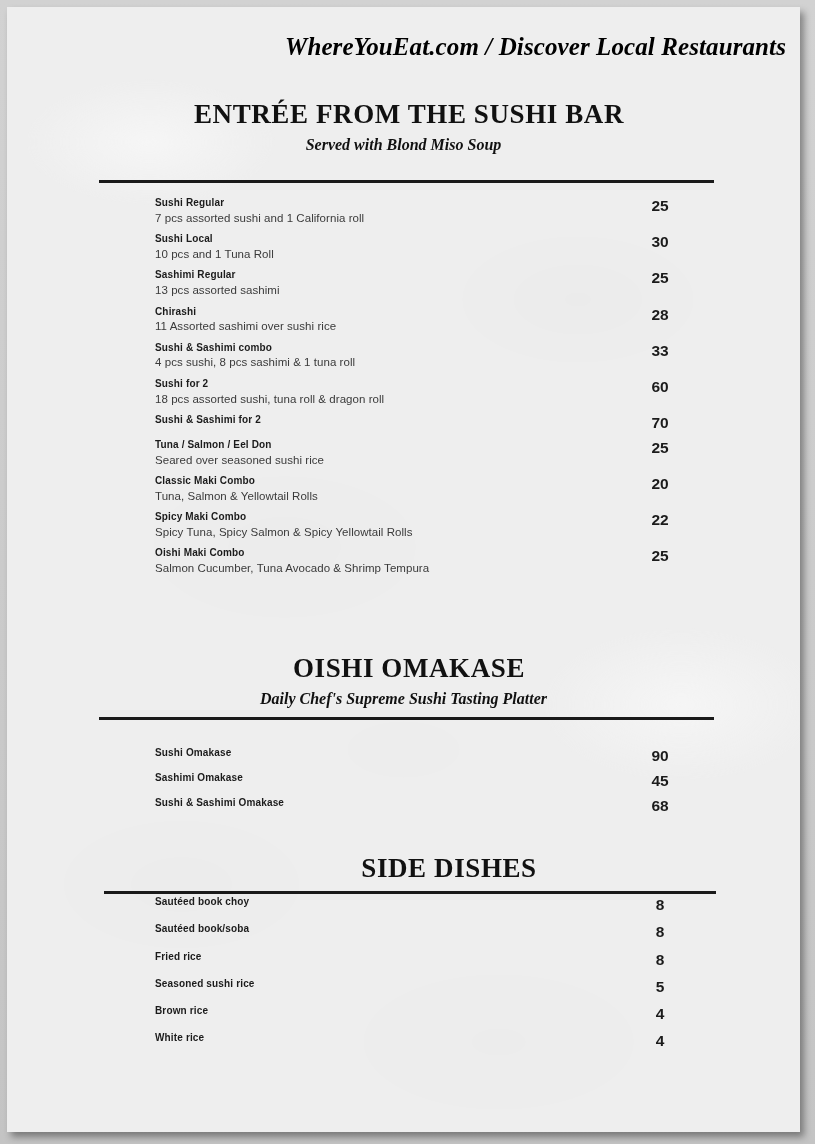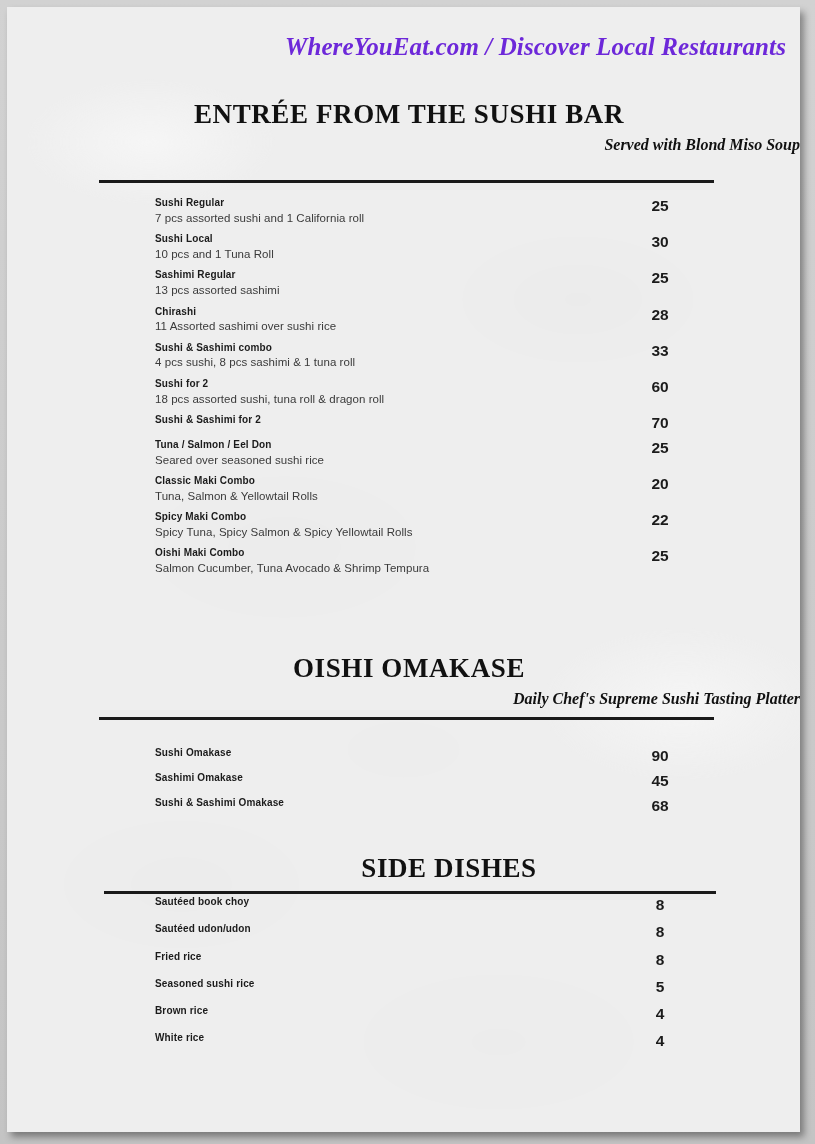--- a/index.html
+++ b/index.html
@@ -53,21 +53,21 @@
 
   
   .site-header {
     position: absolute;
     top: 26px;
     right: 14px;
     font-family: "Liberation Serif", serif;
     font-weight: bold;
     font-style: italic;
     font-size: 25px;
-    color: #6d28d9;
+    color: #000000;
     letter-spacing: .1px;
     white-space: nowrap;
   }
 
   
   .section {
     position: absolute;
     left: 0;
     width: 793px;
   }
@@ -75,21 +75,21 @@
     text-align: center;
     font-family: "Liberation Serif", serif;
     font-weight: bold;
     font-size: 27px;
     letter-spacing: .6px;
     color: #111;
     margin: 0;
     padding-left: 11px;
   }
   .sec-sub {
-    text-align: right;
+    text-align: center;
     font-family: "Liberation Serif", serif;
     font-weight: bold;
     font-style: italic;
     font-size: 16px;
     color: #111;
     margin: 6px 0 0 0;
   }
   .rule {
     position: absolute;
     left: 92px;
@@ -256,21 +256,21 @@
       </div>
       <div class="rule" style="top:884px; left:97px; width:612px;"></div>
       <div class="items sides" style="top:889px;">
 
         <div class="item no-desc">
           <div class="item-name">Sautéed book choy</div>
           <div class="item-price">8</div>
         </div>
 
         <div class="item no-desc">
-          <div class="item-name">Sautéed udon/udon</div>
+          <div class="item-name">Sautéed book/soba</div>
           <div class="item-price">8</div>
         </div>
 
         <div class="item no-desc">
           <div class="item-name">Fried rice</div>
           <div class="item-price">8</div>
         </div>
 
         <div class="item no-desc">
           <div class="item-name">Seasoned sushi rice</div>

